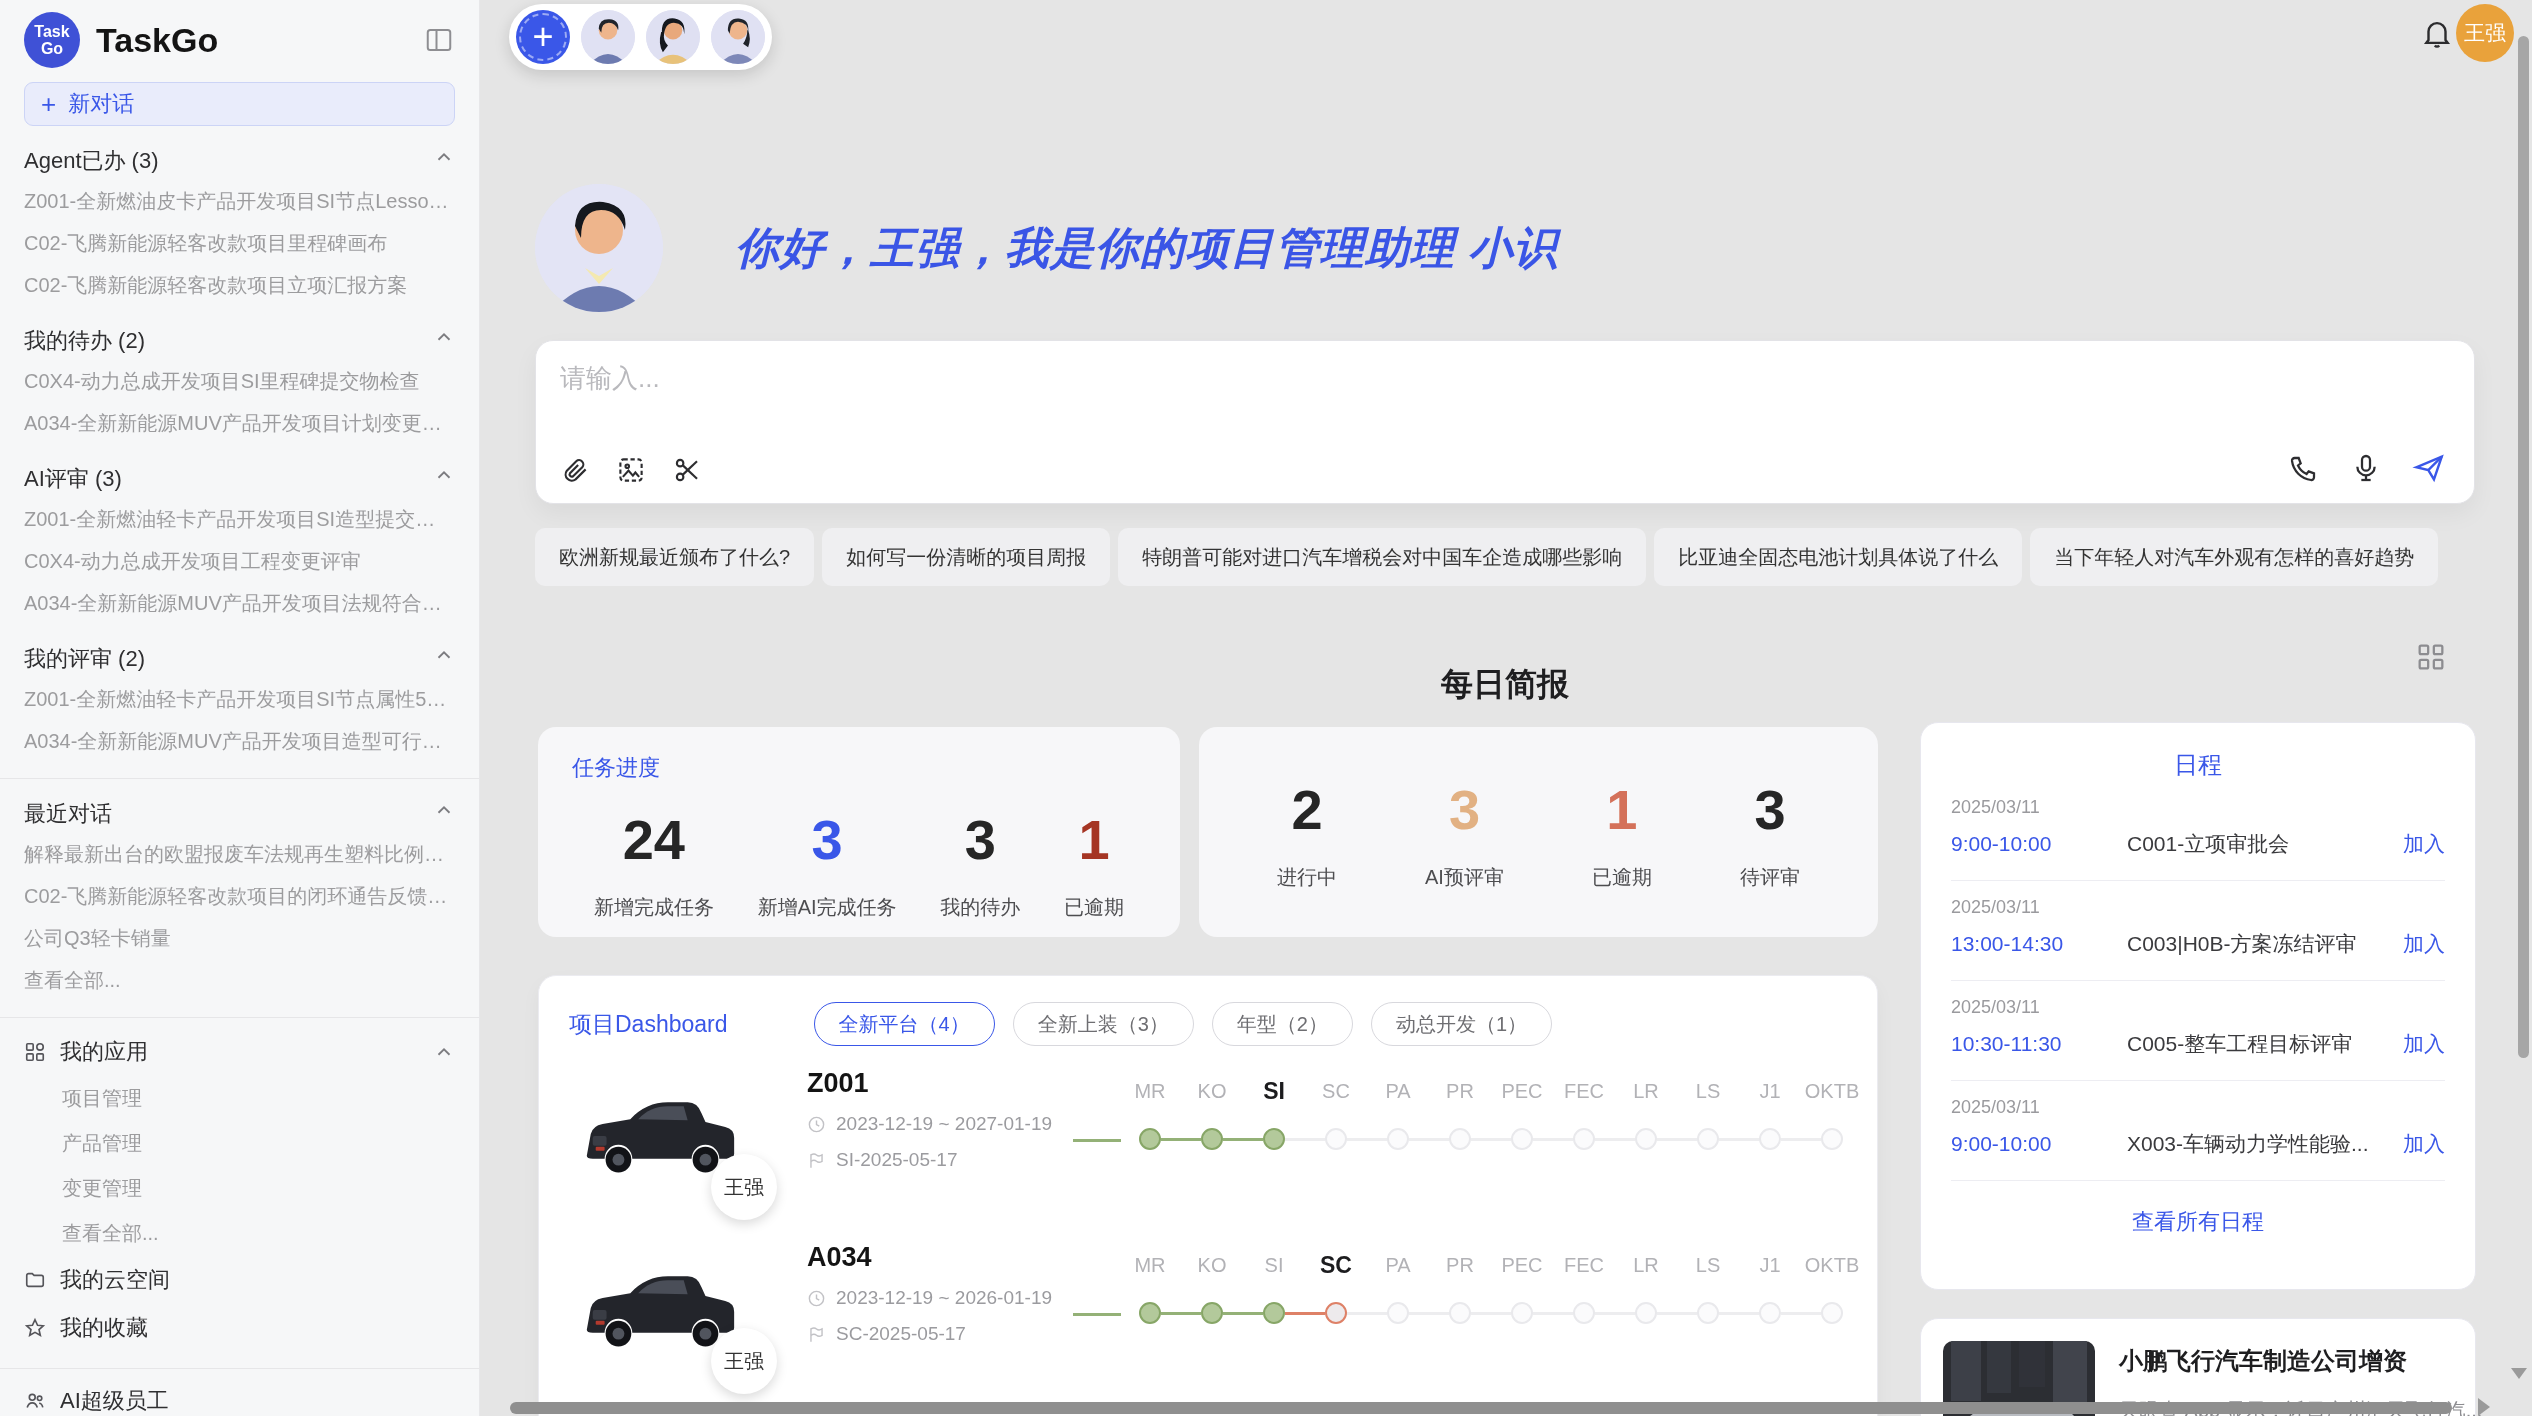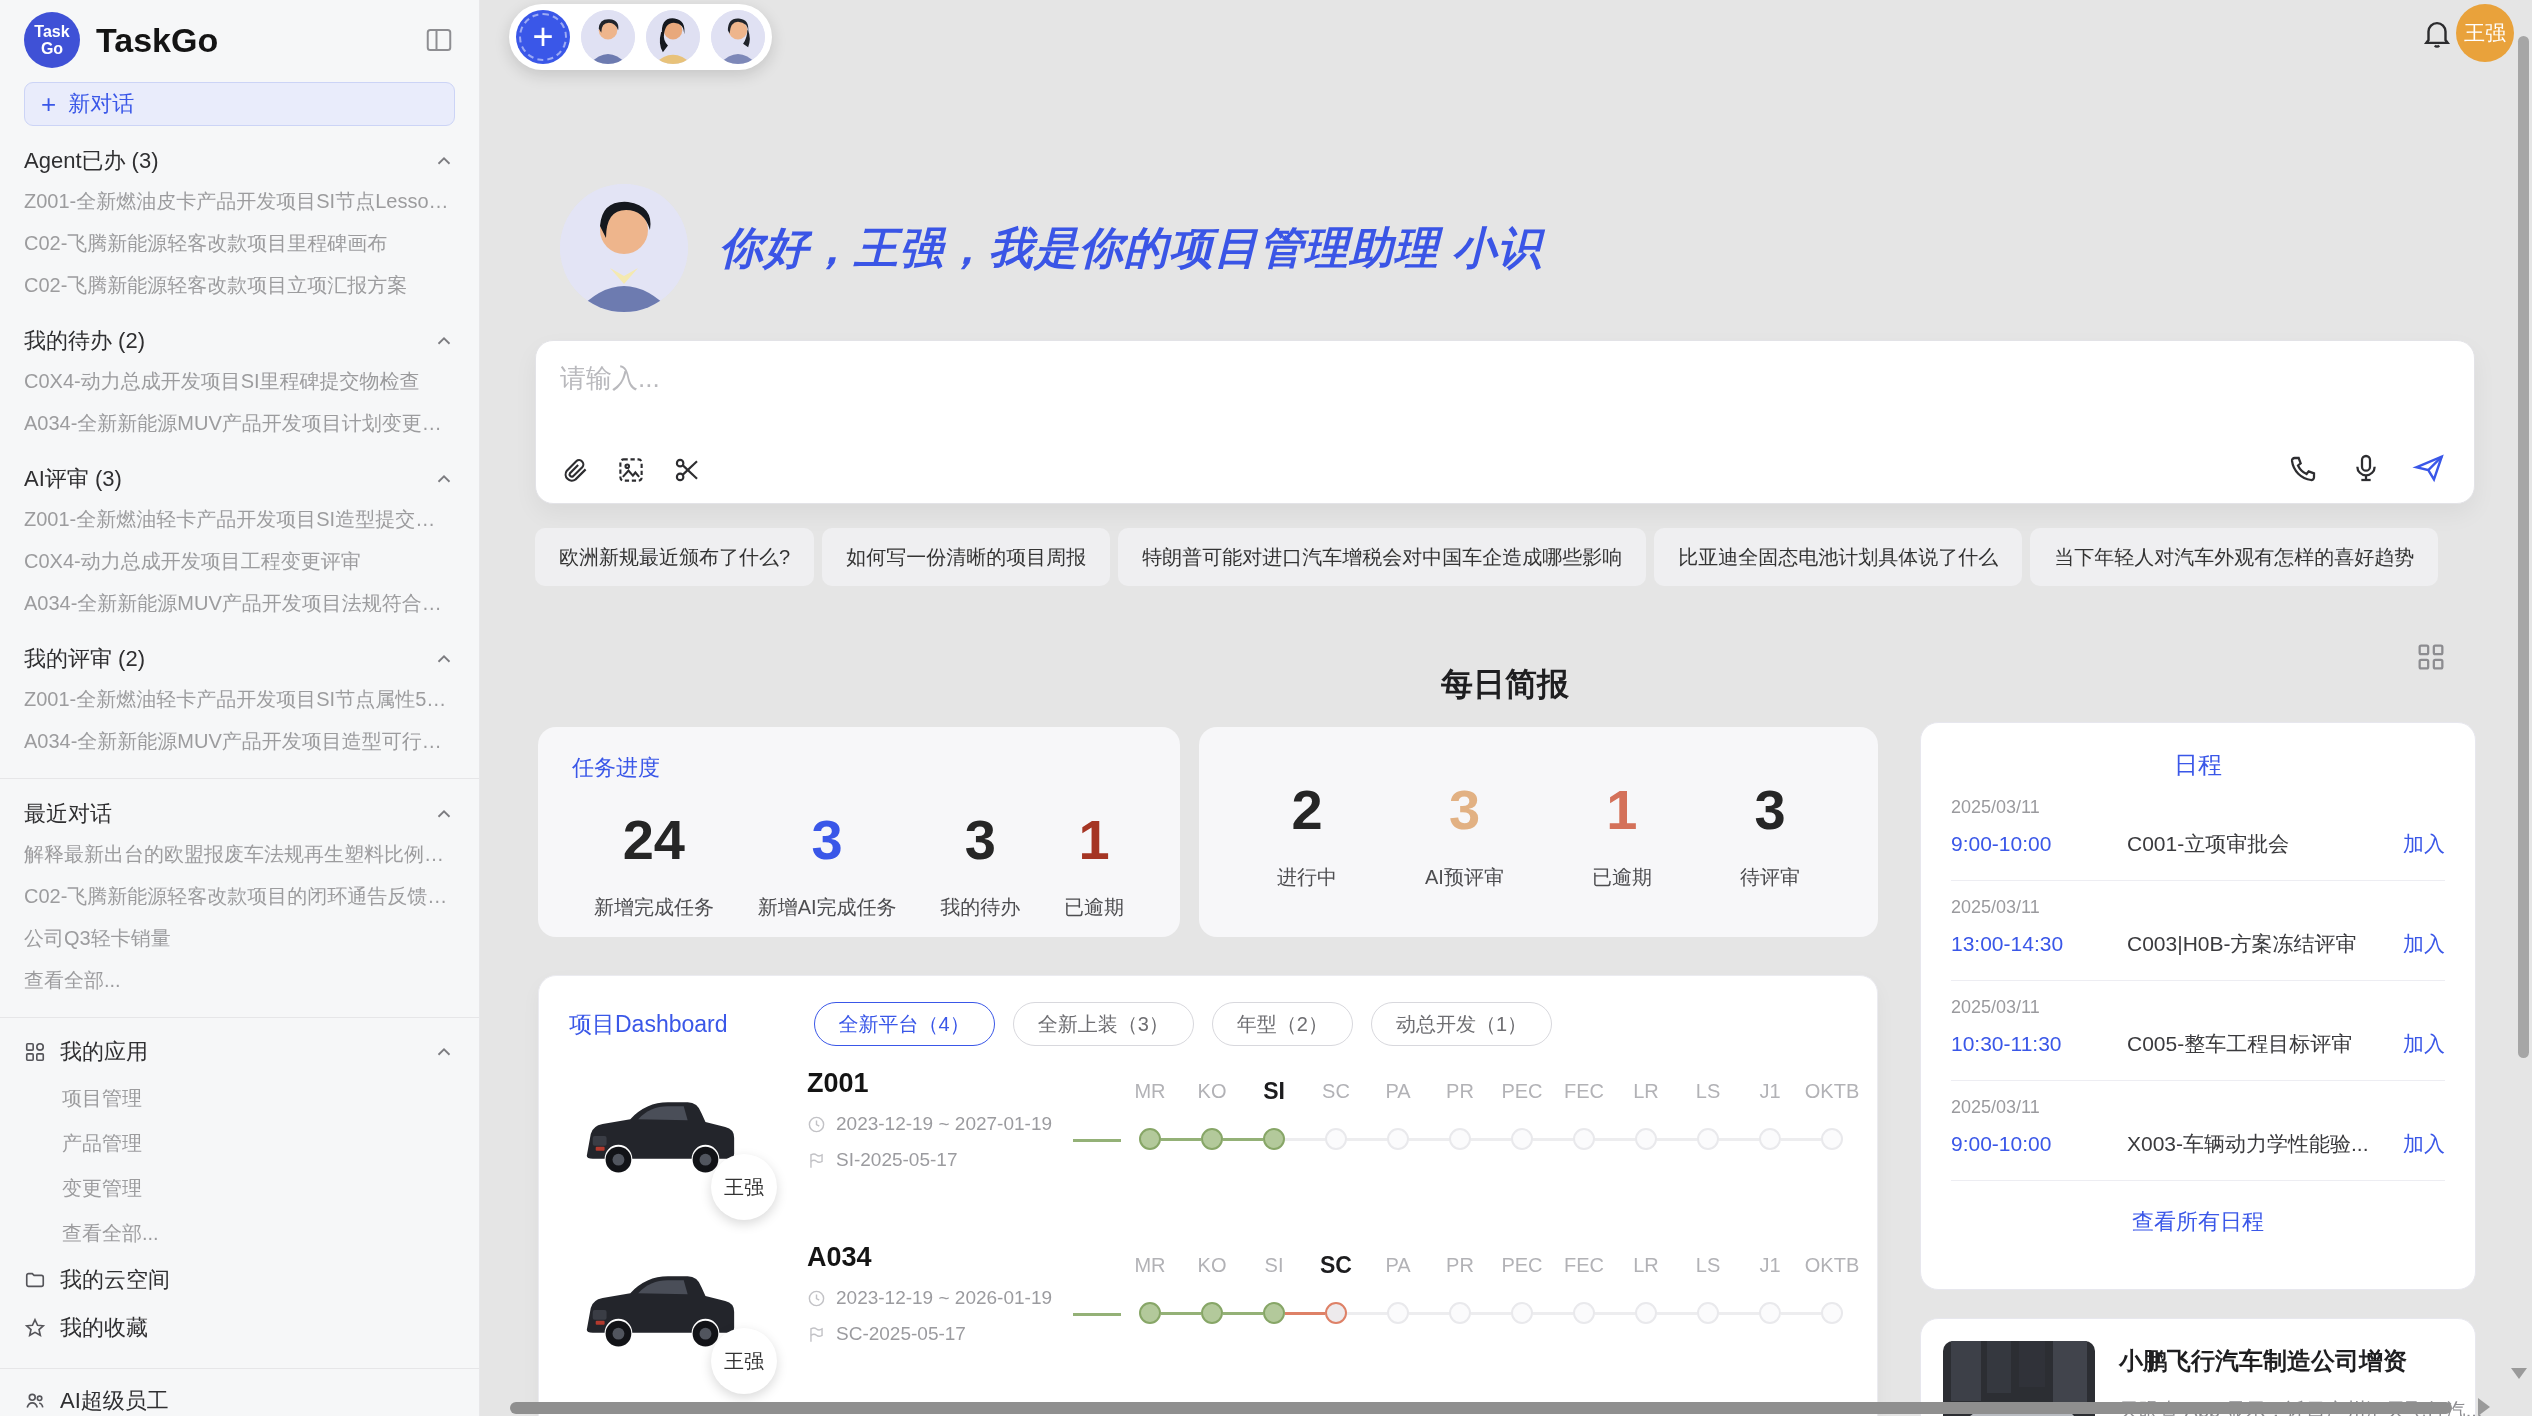--- a/index.html
+++ b/index.html
@@ -12,21 +12,21 @@
   .sb-header { display:flex; align-items:center; }
   .logo { width:56px; height:56px; border-radius:50%; background:#3f51d6; color:#fff;
           display:flex; flex-direction:column; align-items:center; justify-content:center;
           font-size:16px; line-height:17px; font-weight:bold; }
   .app-title { margin-left:16px; font-size:34px; font-weight:bold; color:#141414; }
   .panel-toggle { margin-left:auto; color:#8e8e92; display:flex; }
   .new-chat { margin-top:14px; height:44px; background:#e9ecfb; border:1px solid #ccd4f6; border-radius:9px;
               display:flex; align-items:center; gap:12px; padding:0 16px; color:#3a57e8; font-size:22px; cursor:pointer; }
   .new-chat .plus { font-size:26px; line-height:1; }
   .sb-section { margin-top:20px; }
-  .sb-sec-head { display:flex; align-items:center; justify-content:space-between; color:#2f2f31; font-size:22px; }
+  .sb-sec-head { display:flex; justify-content:space-between; color:#2f2f31; font-size:22px; }
   .sb-chev { color:#7c7c80; display:flex; }
   .sb-items { margin-top:4px; }
   .sb-item { font-size:20px; color:#9c9c9e; line-height:42px; white-space:nowrap; overflow:hidden;
              text-overflow:ellipsis; cursor:pointer; }
   .sb-divider { height:1px; background:#e6e6e8; margin:16px -24px 0 -24px; }
   .sb-row { display:flex; align-items:center; gap:14px; font-size:22px; color:#2f2f31; line-height:48px; cursor:pointer; }
   .sb-row .ricon { color:#55555a; display:flex; }
   .sb-sub { padding-left:38px; font-size:20px; color:#9c9c9e; line-height:45px; cursor:pointer; white-space:nowrap; }
 
   
@@ -35,21 +35,21 @@
   .plus-btn { width:54px; height:54px; border-radius:50%; background:#3a57e8; color:#fff; position:relative;
               display:flex; align-items:center; justify-content:center; font-size:36px; font-weight:300; cursor:pointer; }
   .plus-btn::after { content:""; position:absolute; inset:3px; border:2px dashed rgba(255,255,255,.5); border-radius:50%; }
   .pill-avatar { width:54px; height:54px; border-radius:50%; overflow:hidden; background:#e0e1f3; cursor:pointer; }
   .bell { position:absolute; left:2420px; top:16px; color:#2c2c2e; cursor:pointer; }
   .user-avatar { position:absolute; left:2456px; top:4px; width:58px; height:58px; border-radius:50%;
                  background:#e9a23b; color:#fff; font-size:21px; display:flex; align-items:center;
                  justify-content:center; cursor:pointer; }
 
   
-  .greeting { position:absolute; left:560px; top:184px; display:flex; align-items:center; gap:31px; }
+  .greeting { position:absolute; left:535px; top:184px; display:flex; align-items:center; gap:72px; }
   .greet-avatar { width:128px; height:128px; border-radius:50%; overflow:hidden; background:#e3e4f5; }
   .greet-text { font-size:44px; font-weight:bold; font-style:italic; color:#3a55e6; letter-spacing:1px; }
 
   
   .input-card { position:absolute; left:535px; top:340px; width:1940px; height:164px; background:#fff;
                 border:1px solid #e3e3e7; border-radius:18px; box-shadow:0 10px 24px rgba(0,0,0,.05); }
   .input-card input { position:absolute; left:24px; top:22px; width:1400px; border:none; outline:none;
                       font-size:26px; color:#333; font-family:inherit; background:transparent; }
   .input-card input::placeholder { color:#b9b9bd; }
   .in-icons-left { position:absolute; left:24px; bottom:18px; display:flex; gap:26px; color:#2d2d30; }

